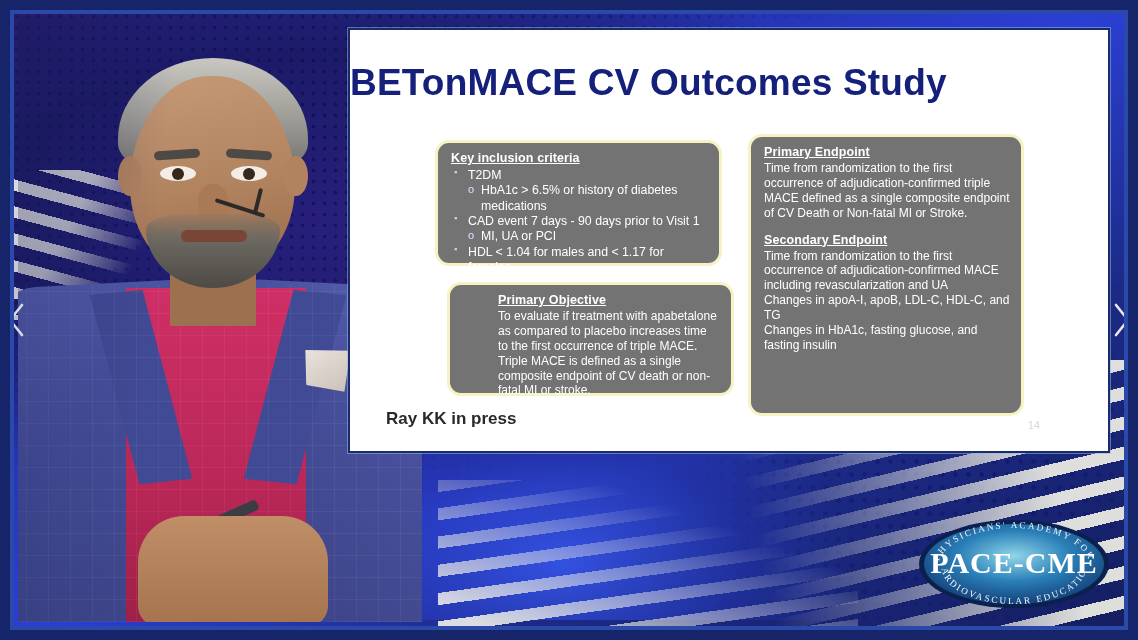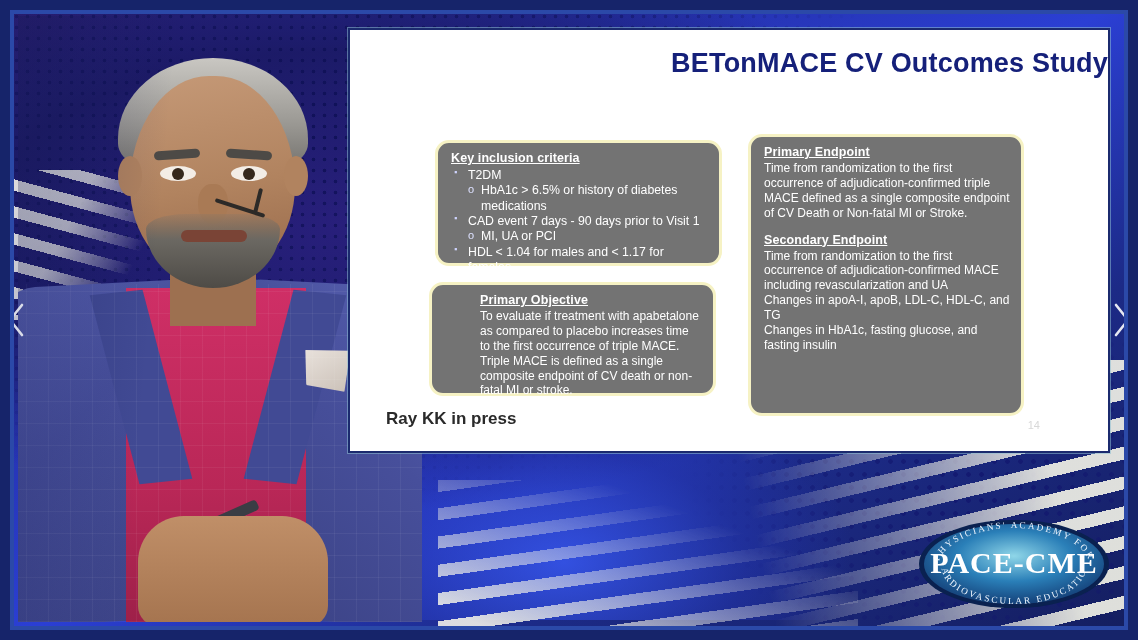--- a/index.html
+++ b/index.html
@@ -134,32 +134,32 @@
   .nav svg { width:100%; height:100%; display:block; }
   .nav-prev { left:4px; }
   .nav-next { right:4px; }
 
   
   .slide-wrap { position:absolute; left:348px; top:28px; width:762px; height:425px;
       background:#fff; border:2px solid #1b2a6e;
       box-shadow:0 0 0 1px rgba(140,190,210,.55); }
   .slide { position:relative; width:100%; height:100%; padding:0; overflow:hidden; }
 
-  .slide-title { text-align:right; color:#15207a; font-weight:bold;
-      font-size:27px; letter-spacing:.2px; margin-top:18px; }
+  .slide-title { text-align:left; color:#15207a; font-weight:bold;
+      font-size:37px; letter-spacing:.2px; margin-top:32px; }
 
   .box { position:absolute; background:#737373;
       border:3px solid #f6f2c4; border-radius:14px;
       color:#ffffff; padding:8px 11px 10px 13px; }
   .box-heading { font-weight:bold; font-size:12.5px; text-decoration:underline;
       margin-bottom:2px; letter-spacing:.1px; }
   .box p { font-size:12px; line-height:1.24; }
 
   #box-inclusion { left:85px; top:110px; width:287px; height:126px; }
-  #box-objective { left:79px; top:252px; width:287px; height:114px;padding-left:48px; }
+  #box-objective { left:97px; top:252px; width:287px; height:114px;padding-left:48px; }
   #box-endpoints { left:398px; top:104px; width:276px; height:282px; }
 
   ul.lvl1 { list-style:none; margin:3px 0 0 0; padding:0; }
   ul.lvl1 > li { position:relative; padding-left:17px; font-size:12.3px; line-height:1.25;
       margin-bottom:0px; }
   ul.lvl1 > li::before { content:"\25AA"; position:absolute; left:3px; top:-1px;
       font-size:9px; color:#cfd4ff; }
   ul.lvl2 { list-style:none; margin:0; padding:0; }
   ul.lvl2 > li { position:relative; padding-left:13px; font-size:12.3px; line-height:1.25; }
   ul.lvl2 > li::before { content:"o"; position:absolute; left:0; top:0;

